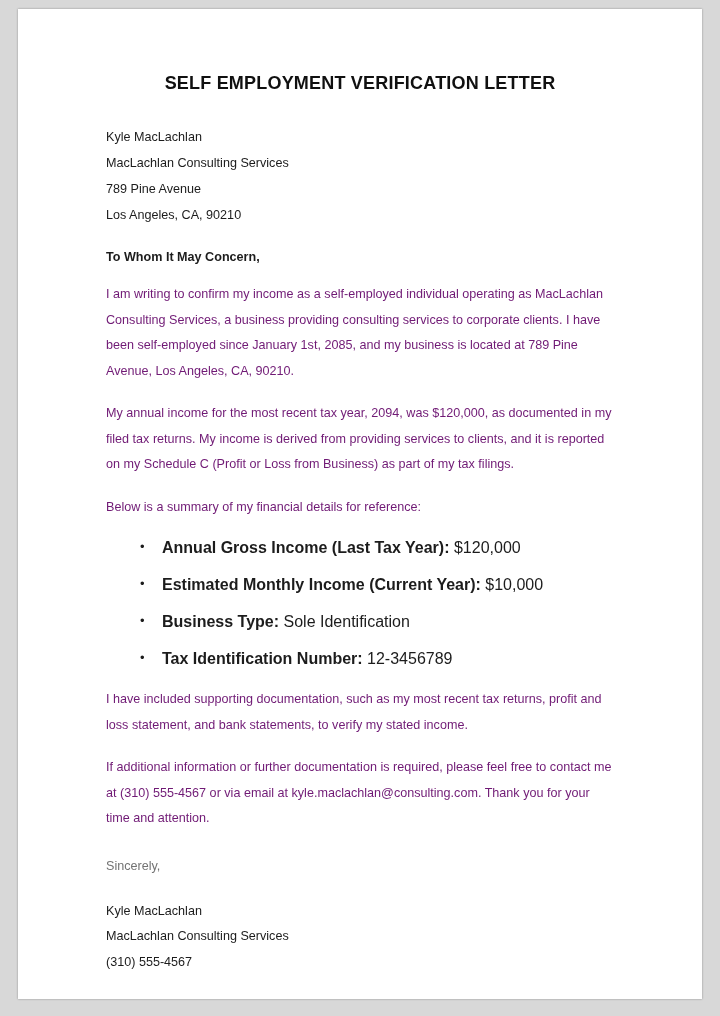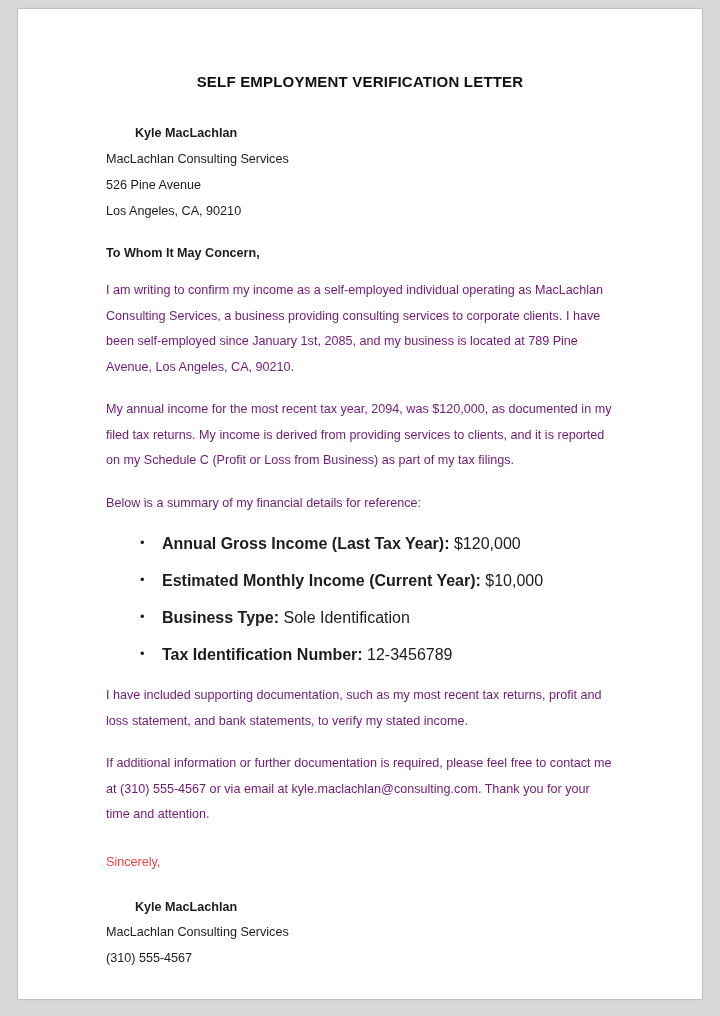--- a/index.html
+++ b/index.html
@@ -21,37 +21,36 @@
     background: #ffffff;
     box-shadow: 0 0 2px rgba(0,0,0,0.35);
     box-sizing: border-box;
     padding: 0;
   }
   .inner {
     padding: 52px 88px 40px 88px;
   }
   .doc-title {
     text-align: center;
-    font-size: 15px;
+    font-size: 18px;
     font-weight: bold;
     letter-spacing: 0.2px;
     color: #101010;
     margin: 12px 0 30px 0;
   }
   .sender-block {
     margin-bottom: 22px;
   }
   .line {
     font-size: 12.6px;
     line-height: 26px;
     color: #1c1c1c;
   }
   .line.bold {
-    font-weight: bold;
-    margin-left: 29px;
+    font-weight: normal;
   }
   .salutation {
     font-size: 12.6px;
     font-weight: bold;
     color: #1c1c1c;
     margin: 18px 0 18px 0;
   }
   p.body-para {
     font-size: 12.6px;
     line-height: 25.5px;
@@ -79,39 +78,39 @@
     top: -1px;
     font-size: 13px;
     color: #1c1c1c;
   }
   ul.details li .lbl {
     font-weight: bold;
   }
   .closing {
     font-size: 12.6px;
     line-height: 25px;
-    color: #ef4444;
+    color: #737373;
     margin: 22px 0 20px 0;
   }
   .signoff-block .line {
     line-height: 25.5px;
   }
 </style>
 </head>
 <body>
 
 <div class="page">
   <div class="inner">
 
     <div class="doc-title">SELF EMPLOYMENT VERIFICATION LETTER</div>
 
     <div class="sender-block">
       <div class="line bold">Kyle MacLachlan</div>
       <div class="line">MacLachlan Consulting Services</div>
-      <div class="line">526 Pine Avenue</div>
+      <div class="line">789 Pine Avenue</div>
       <div class="line">Los Angeles, CA, 90210</div>
     </div>
 
     <div class="salutation">To Whom It May Concern,</div>
 
     <p class="body-para">I am writing to confirm my income as a self-employed individual operating as MacLachlan Consulting Services, a business providing consulting services to corporate clients. I have been self-employed since January 1st, 2085, and my business is located at 789 Pine Avenue, Los Angeles, CA, 90210.</p>
     <p class="body-para">My annual income for the most recent tax year, 2094, was $120,000, as documented in my filed tax returns. My income is derived from providing services to clients, and it is reported on my Schedule C (Profit or Loss from Business) as part of my tax filings.</p>
     <p class="body-para">Below is a summary of my financial details for reference:</p>
 
     <ul class="details">

